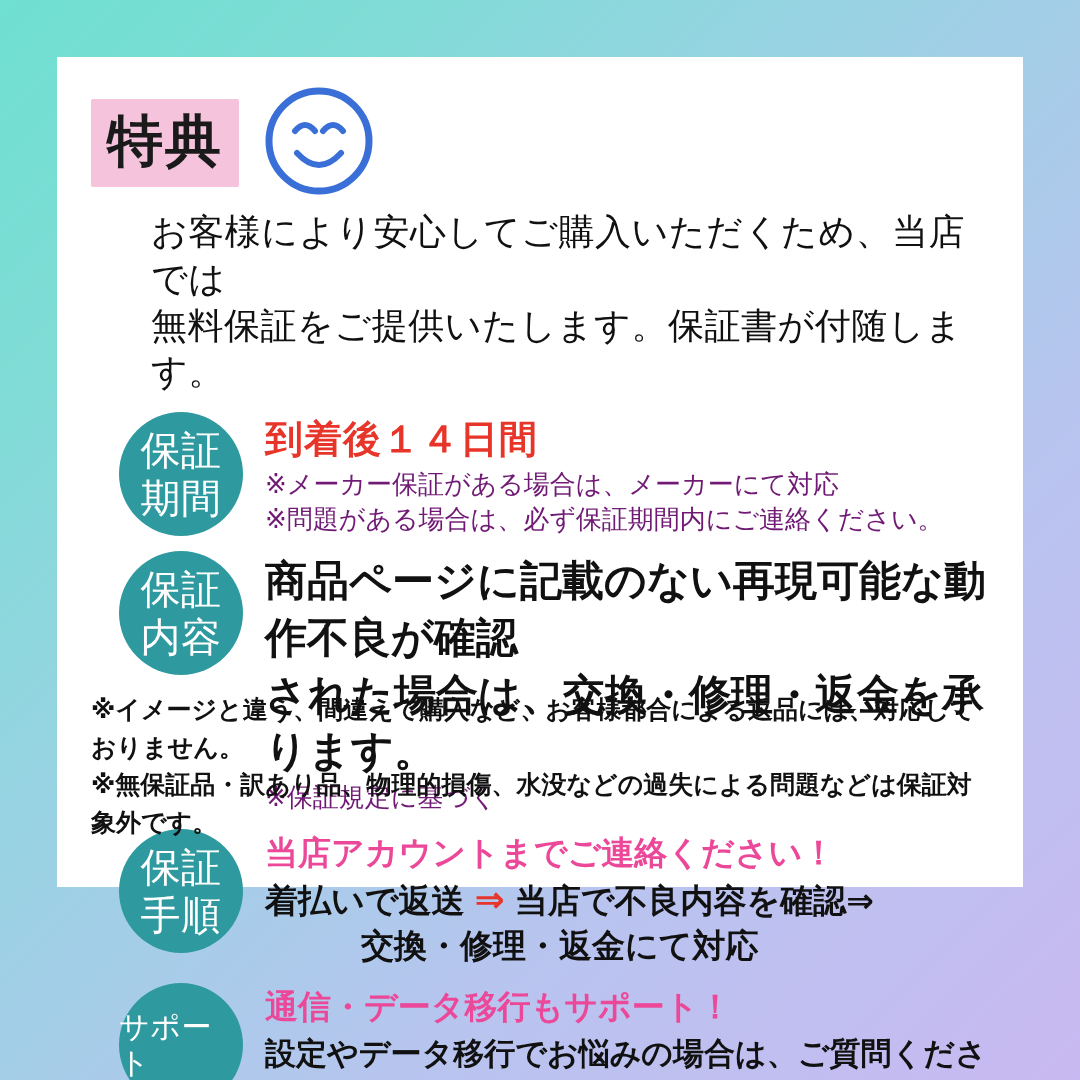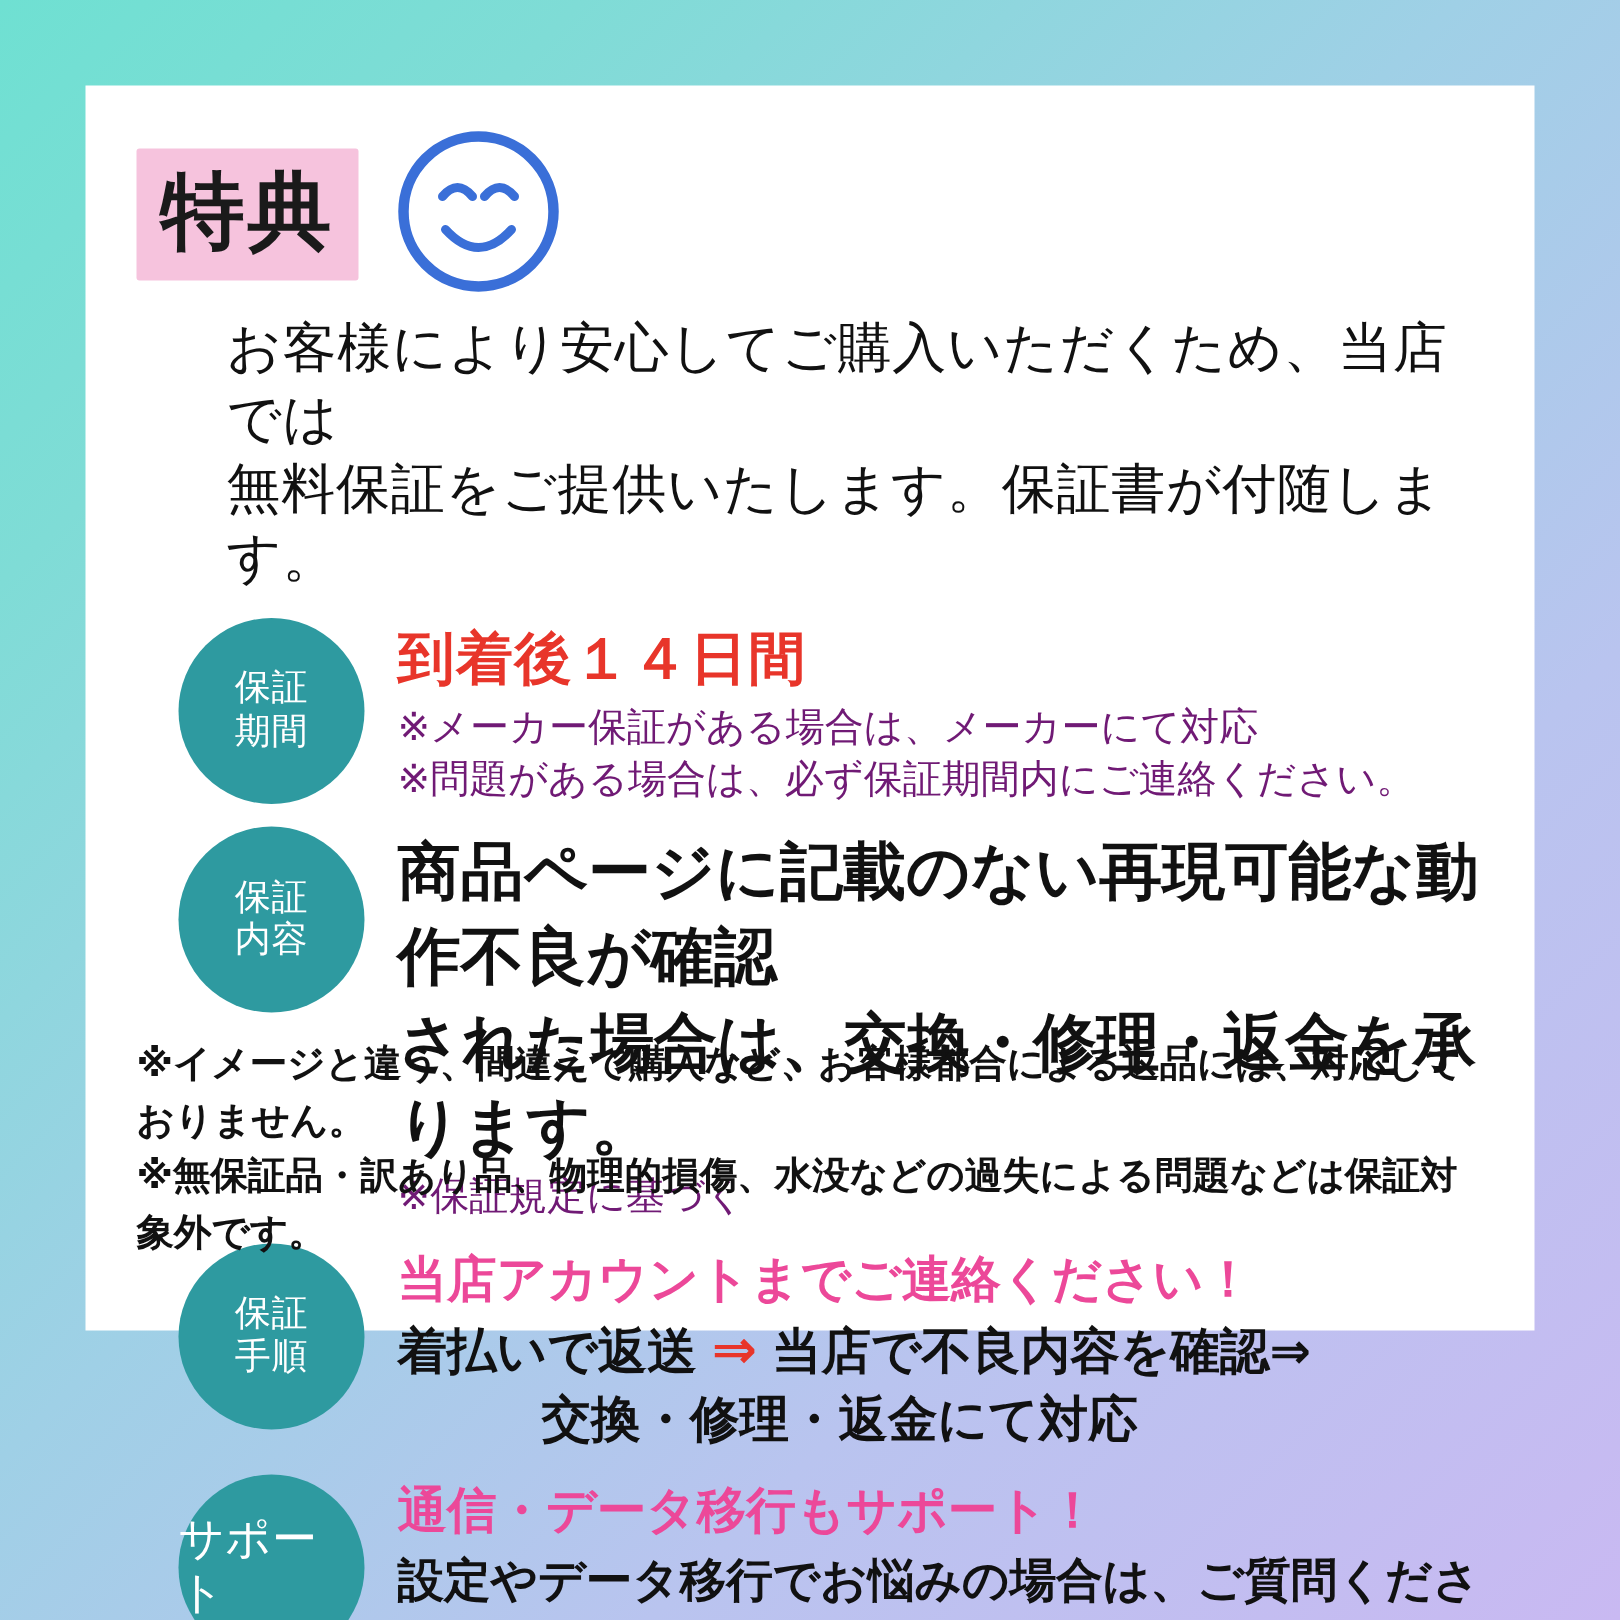--- a/index.html
+++ b/index.html
@@ -72,21 +72,21 @@
   .circle {
     flex: 0 0 auto;
     width: 124px; height: 124px;
     border-radius: 50%;
     background: #2e9aa0;
     color: #ffffff;
     display: flex;
     flex-direction: column;
     align-items: center;
     justify-content: center;
-    font-size: 24px;
+    font-size: 40px;
     line-height: 1.2;
     letter-spacing: 0.5px;
     margin-left: 28px;
   }
   .circle.wide { font-size: 30px; }
   .row-body {
     padding-left: 22px;
     padding-top: 2px;
     flex: 1 1 auto;
   }

